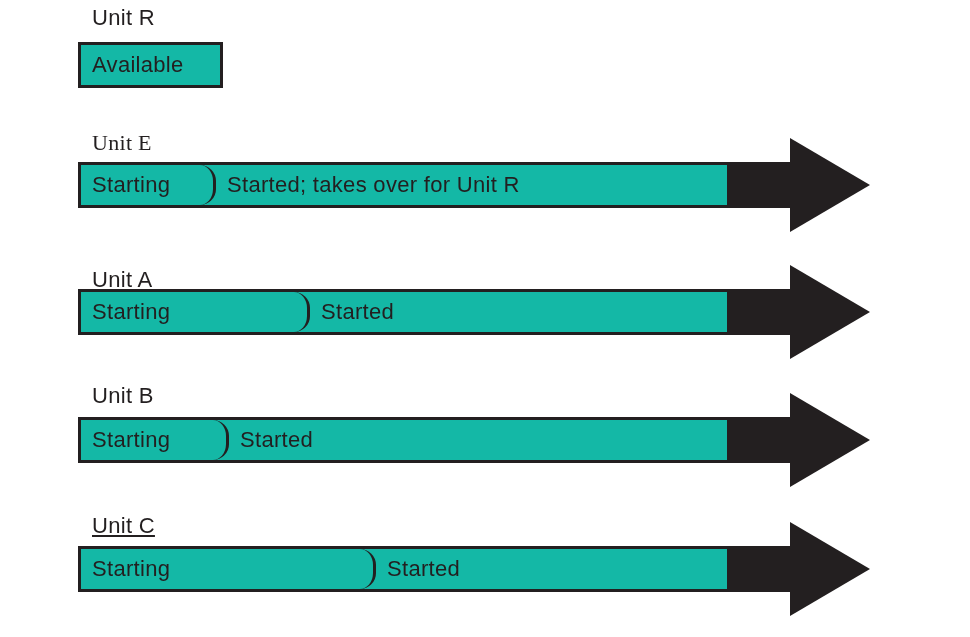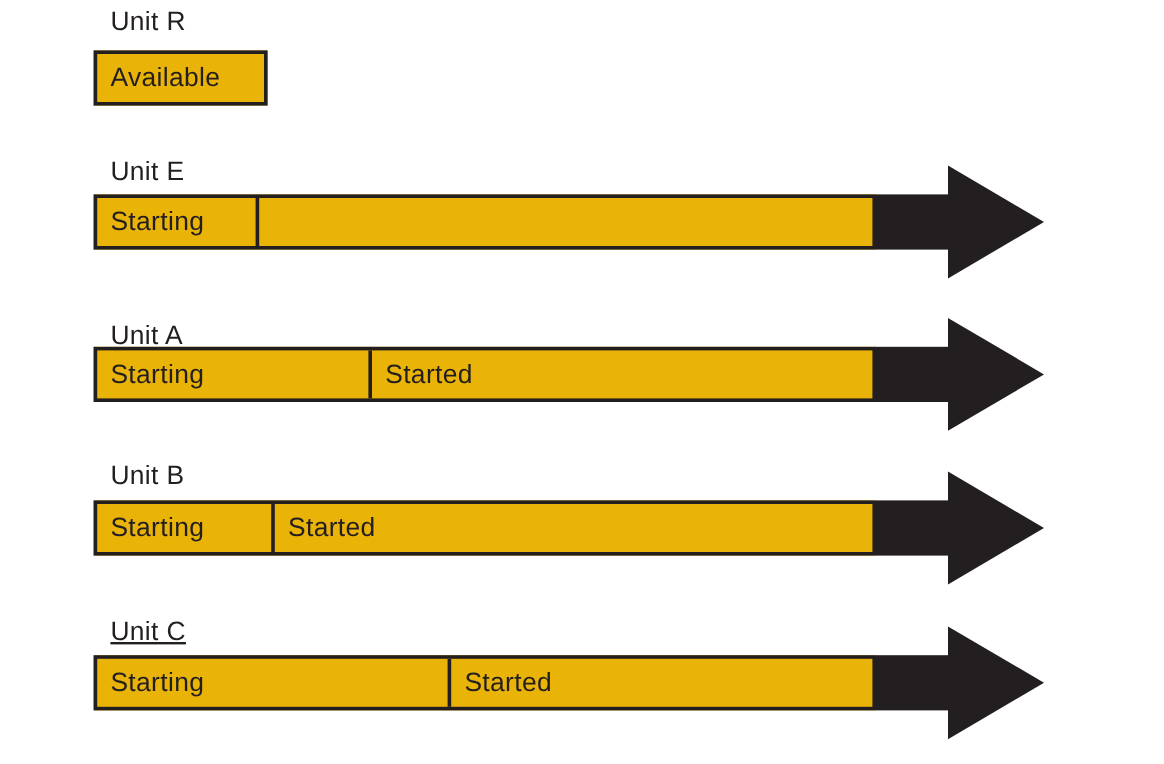--- a/index.html
+++ b/index.html
@@ -34,37 +34,38 @@
     height: 46px;
     width: 892px;
   }
   .bar {
     position: absolute;
     left: 0;
     top: 0;
     height: 46px;
     box-sizing: border-box;
     border: 3px solid var(--ink, #231f20);
-    background: #eab308;
+    background: #14b8a6;
     display: flex;
     align-items: stretch;
   }
   .cell {
     display: flex;
     align-items: center;
     padding-left: 11px;
     font-size: 22px;
     letter-spacing: 0.3px;
     white-space: nowrap;
     overflow: hidden;
     box-sizing: border-box;
   }
   .cell.divided {
     flex: none;
     border-right: 3px solid var(--ink, #231f20);
+    border-radius: 16px;
   }
   .cell.rest {
     flex: 1;
   }
   .shaft {
     position: absolute;
     top: 0;
     width: 60px;
     height: 46px;
     background: var(--ink, #231f20);
@@ -90,25 +91,28 @@
       <div class="bar" style="width: 145px;">
           <div class="cell rest">
             <span>Available</span>
           </div>
         </div>
 
     </div>
   </div>
 
   <div class="row">
-    <div class="unit-label" style="top: 131px;">Unit E</div>
+    <div class="unit-label" style="top: 131px; font-family: Liberation Serif, serif;">Unit E</div>
     <div class="bar-wrap" style="top: 162px;">
       <div class="bar" style="width: 652px;">
           <div class="cell divided" style="width: 135px;">
             <span>Starting</span>
+          </div>
+          <div class="cell rest">
+            <span>Started; takes over for Unit R</span>
           </div>
         </div>
       <div class="shaft" style="left: 652px;"></div>
       <div class="head" style="left: 712px;"></div>
     </div>
   </div>
 
   <div class="row">
     <div class="unit-label" style="top: 268px;">Unit A</div>
     <div class="bar-wrap" style="top: 289px;">

